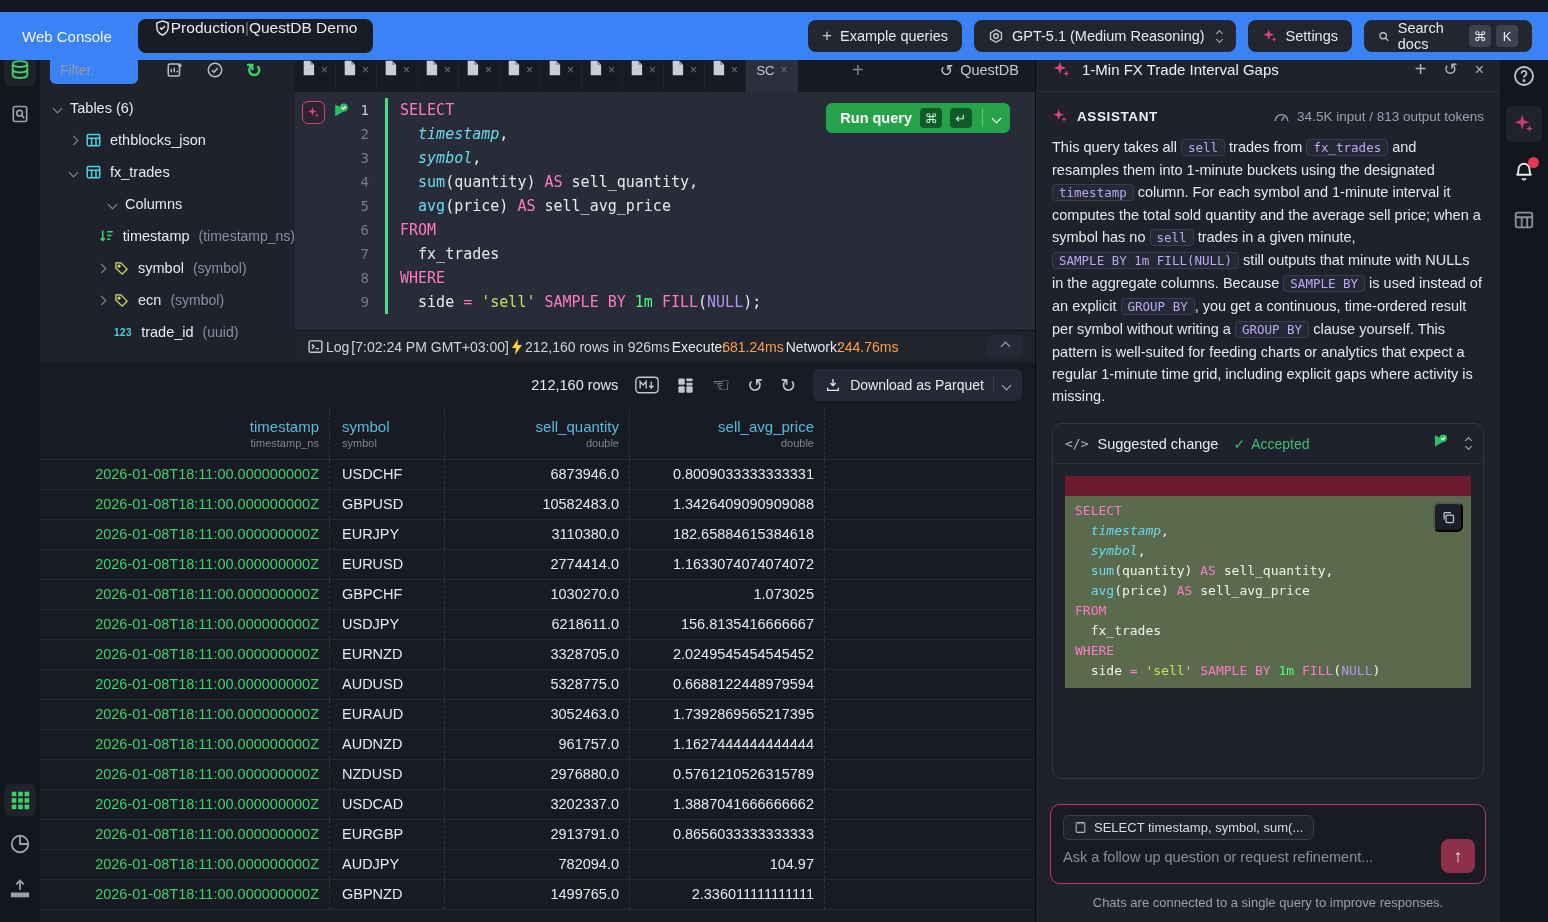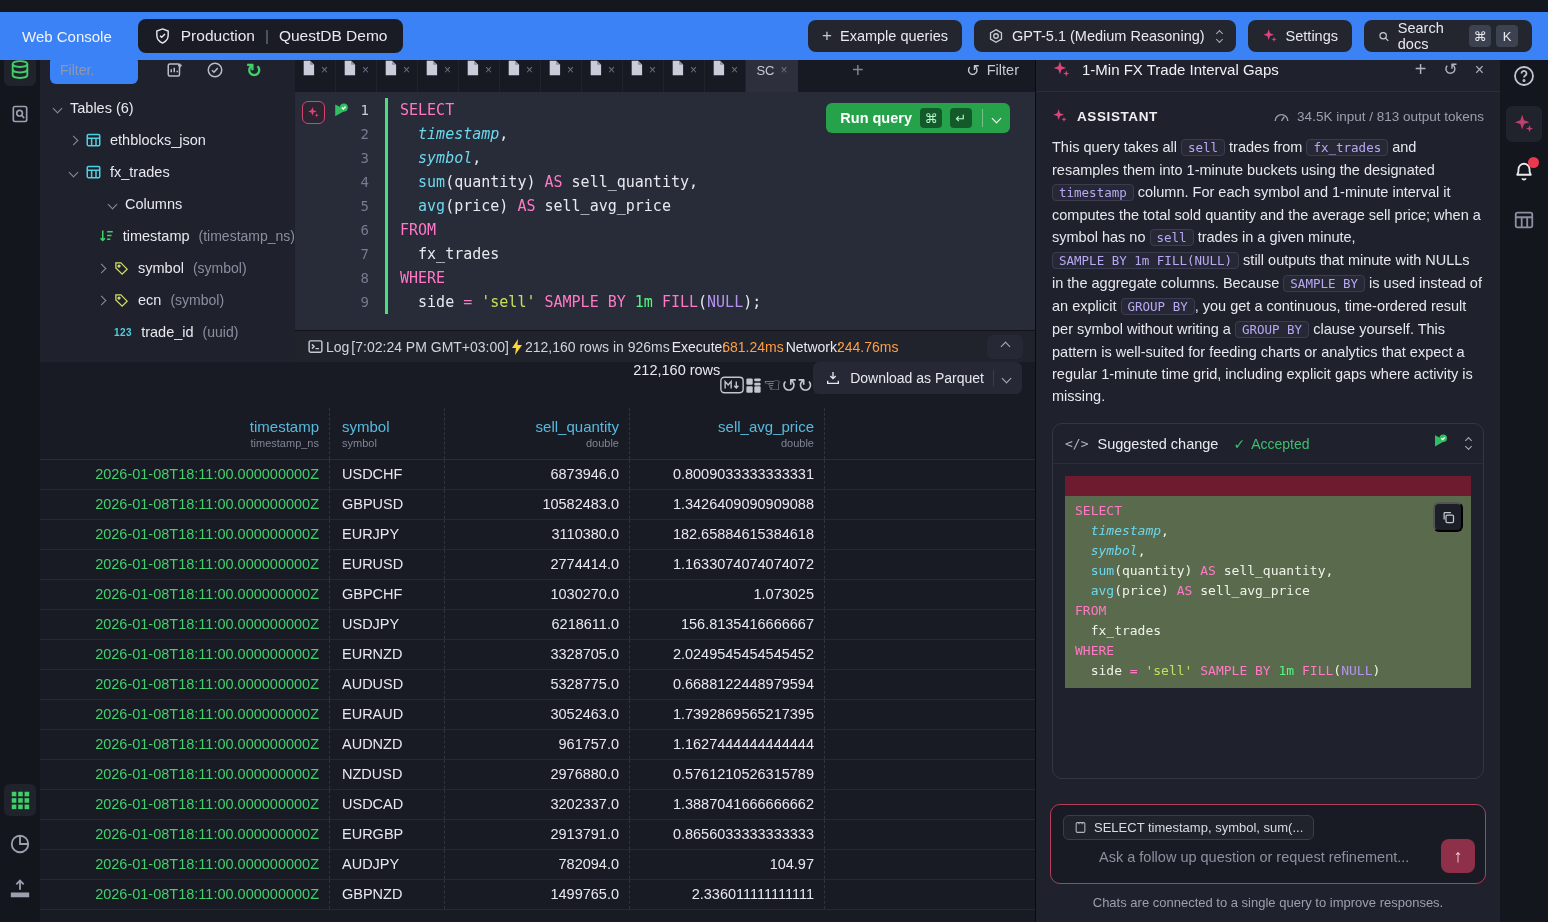--- a/index.html
+++ b/index.html
@@ -2,21 +2,21 @@
 <html><head>
 <meta charset="utf-8">
 <style>
   * { margin:0; padding:0; box-sizing:border-box; }
   html,body { width:1548px; height:922px; overflow:hidden; }
   body { font-family:"Liberation Sans","DejaVu Sans",sans-serif; background:#15171f; color:#e8e9ef; position:relative; }
 
   
   .topbar { position:absolute; top:12px; left:0; width:1548px; height:48px; background:#3b82f6; display:flex; align-items:center; z-index:5; }
   .app-title { margin-left:22px; font-size:15px; color:#f2f3f7; }
-  .env-badge { margin-left:26px; background:#1a1c25; border-radius:8px; height:34px; display:flex; align-items:center; gap:10px; padding:0 16px; font-size:15.5px; }
+  .env-badge { margin-left:26px; background:#1a1c25; border-radius:8px; height:34px; display:flex; padding:0 16px; font-size:15.5px; }
   .env-badge .sep { color:#6c7180; }
   .tb-right { margin-left:auto; display:flex; align-items:center; gap:12px; margin-right:16px; }
   .tb-btn { height:32px; background:#23252f; border-radius:8px; display:flex; align-items:center; gap:8px; padding:0 14px; font-size:14.5px; color:#e8e9ef; cursor:pointer; }
   .kbd { display:inline-flex; align-items:center; justify-content:center; min-width:22px; height:22px; background:#3d4250; border-radius:4px; font-size:13px; color:#e8e9ef; padding:0 4px; }
   .updown { display:flex; flex-direction:column; gap:1px; margin-left:4px; }
   .chev { display:inline-block; width:7px; height:7px; border-right:1.6px solid #aab0bf; border-bottom:1.6px solid #aab0bf; }
   .chev.up { transform:rotate(-135deg); } .chev.down { transform:rotate(45deg); }
   .chev.right { transform:rotate(-45deg); } .chev.sm { width:5px; height:5px; }
 
   
@@ -61,21 +61,21 @@
   .run-btn { position:absolute; top:11px; right:25px; height:30px; background:#26a24b; border-radius:6px; display:flex; align-items:center; padding:0 10px 0 14px; gap:8px; cursor:pointer; }
   .run-btn .lbl { font-size:14.5px; font-weight:bold; color:#fff; }
   .run-btn .key { background:rgba(0,0,0,.45); color:#b7f7c9; border-radius:4px; min-width:22px; height:20px; display:flex; align-items:center; justify-content:center; font-size:13px; }
   .run-btn .div { width:1px; height:18px; background:rgba(255,255,255,.35); margin:0 2px; }
   .logrow { height:32px; background:#20222c; border-top:1px solid #121318; display:flex; align-items:center; padding:0 12px; gap:2px; font-size:14px; color:#d0d3dc; }
   .orange { color:#ff9f43; }
   .collapse-btn { margin-left:auto; width:36px; height:24px; background:#262935; border-radius:6px; display:flex; align-items:center; justify-content:center; cursor:pointer; }
 
   
   .grid-section { position:absolute; top:362px; left:40px; width:995px; bottom:0; background:#191b24; display:flex; flex-direction:column; }
-  .grid-toolbar { height:46px; display:flex; padding:0 13px; }
+  .grid-toolbar { height:46px; display:flex; align-items:center; padding:0 13px; gap:17px; }
   .grid-toolbar .count { margin-left:auto; font-size:14.5px; color:#e8e9ef; }
   .dl-btn { height:32px; background:#262935; border-radius:6px; display:flex; align-items:center; gap:9px; padding:0 12px; font-size:14px; cursor:pointer; }
   .dl-btn .div { width:1px; height:16px; background:#3a3e4b; }
   .grid-header { height:52px; display:flex; border-bottom:1px solid #2a2d37; }
   .gcell { padding:0 10px; overflow:hidden; border-right:1px dashed #31343f; }
   .ghead { display:flex; flex-direction:column; justify-content:center; }
   .ghead .nm { color:#56bade; font-size:15px; line-height:19px; }
   .ghead .tp { color:#7e8494; font-size:11px; line-height:14px; }
   .c0 { width:290px; text-align:right; } .c1 { width:115px; text-align:left; padding-left:12px; }
   .c2 { width:185px; text-align:right; } .c3 { width:195px; text-align:right; }
@@ -100,21 +100,21 @@
   .accepted { display:flex; align-items:center; gap:6px; color:#3fbf6f; font-size:14px; margin-left:6px; }
   .sh-right { margin-left:auto; display:flex; align-items:center; gap:12px; }
   .diff-wrap { margin:12px; position:relative; }
   .diff-del { height:20px; background:#6e1b30; }
   .diff-add { background:#5a6b4d; padding:5px 10px 7px; }
   .diff-line { font-family:"DejaVu Sans Mono",monospace; font-size:13px; line-height:20px; color:#f0f3ea; white-space:pre; }
   .copy-btn { position:absolute; top:26px; right:8px; width:30px; height:30px; background:#1d1f28; border-radius:6px; display:flex; align-items:center; justify-content:center; cursor:pointer; color:#c2c6d2; }
   .panel-spacer { flex:1; }
   .chat-box { margin:0 14px; border:1px solid #b23d5c; border-radius:10px; background:#191b24; padding:10px 12px; position:relative; height:80px; flex:0 0 auto; }
   .query-chip { display:inline-flex; align-items:center; gap:7px; border:1px solid #3a3d4b; border-radius:6px; padding:4px 10px; color:#d7dae3; font-size:13px; background:#20222c; cursor:pointer; }
-  .chat-placeholder { margin-top:9px; color:#8b90a0; font-size:14.5px;margin-left:36px; }
+  .chat-placeholder { margin-top:9px; color:#8b90a0; font-size:14.5px; }
   .send-btn { position:absolute; right:10px; bottom:10px; width:34px; height:34px; background:#8e3049; border-radius:8px; border:none; color:#f3d9e0; font-size:18px; cursor:pointer; }
   .panel-foot { text-align:center; color:#9aa0ae; font-size:13px; padding:11px 0 12px; flex:0 0 auto; }
 </style>
 </head>
 <body>
 
 <div class="topbar">
   <span class="app-title">Web Console</span>
   <div class="env-badge">
     <svg width="17" height="18" viewBox="0 0 24 24" fill="none" stroke="#e8e9ef" stroke-width="2">
@@ -381,21 +381,21 @@
           <span class="x">×</span>
         </div>
         <div class="tab active">
           <span>SC</span>
           <span class="x">×</span>
         </div>
       </div>
     <span class="tab-add">+</span>
     <div class="history-btn">
       <span style="font-size:16px;">↺</span>
-      <span>Filter</span>
+      <span>QuestDB</span>
     </div>
   </div>
   <div class="editor">
     <div class="gutter-icons">
       <span class="sparkle-box">
         <svg width="13" height="13" viewBox="0 0 24 24" fill="#e0447c">
             <path d="M10 2l2 6 6 2-6 2-2 6-2-6-6-2 6-2z"></path>
             <path d="M18 13l1 3 3 1-3 1-1 3-1-3-3-1 3-1z"></path>
           </svg>
       </span>

